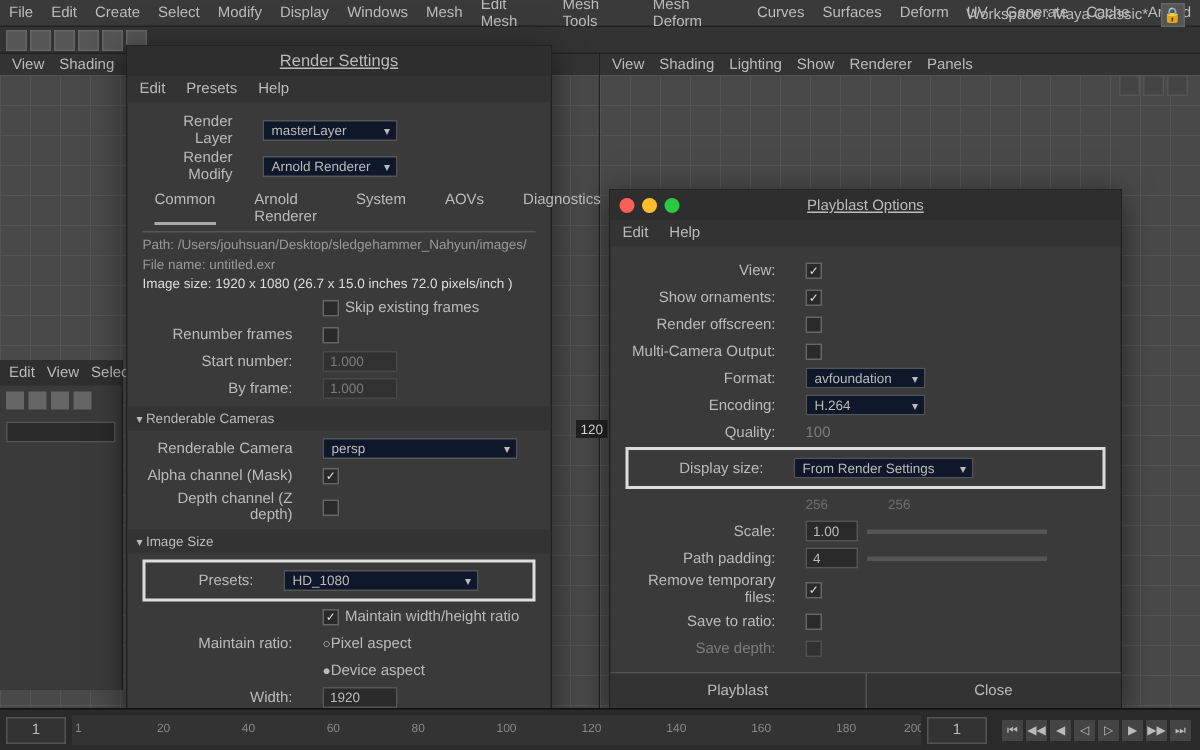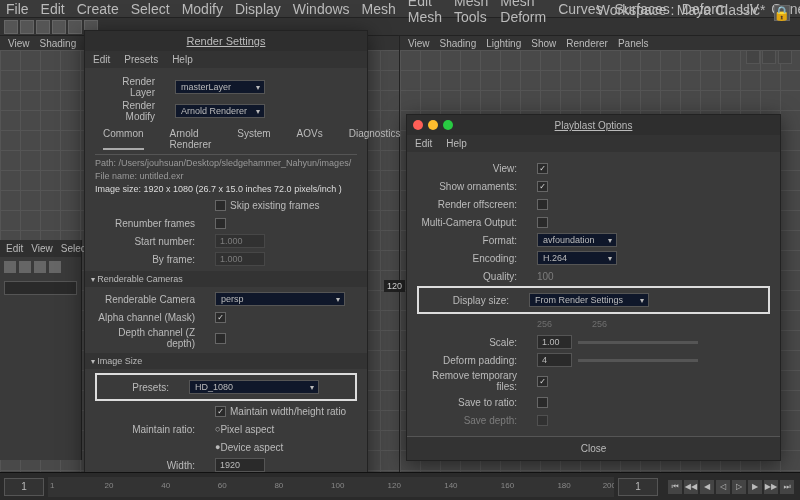--- a/index.html
+++ b/index.html
@@ -1,18 +1,18 @@
 <!DOCTYPE html>
 <html><head>
 <meta charset="utf-8">
 <style>
 * { margin: 0; padding: 0; box-sizing: border-box; font-family: Arial, sans-serif; font-size: 10px; color: #bbb; user-select: none; }
 body { background: #444; width: 800px; height: 500px; position: relative; overflow: hidden; }
 .menubar { background: #3a3a3a; height: 18px; display: flex; align-items: center; padding: 0 6px; gap: 12px; border-bottom: 1px solid #222; }
-.menubar span { cursor: pointer; font-size: 14px; }
+.menubar span { cursor: pointer; font-size: 10px; }
 .workspace { position: absolute; right: 10px; top: 2px; font-size: 9px; }
 .topshelf { background: #333; height: 18px; display: flex; align-items: center; padding: 0 4px; gap: 2px; border-bottom: 1px solid #222; }
 .shelf-icon { width: 14px; height: 14px; background: #555; border: 1px solid #666; }
 .main { position: absolute; top: 36px; left: 0; right: 0; bottom: 28px; background: #505050; }
 .viewport-header { position: absolute; top: 0; left: 0; right: 0; height: 14px; background: #333; display: flex; align-items: center; padding: 0 8px; gap: 10px; font-size: 9px; }
 .grid-bg { position: absolute; top: 14px; left: 0; right: 0; bottom: 0; background: #494949; background-image: linear-gradient(#555 1px, transparent 1px), linear-gradient(90deg, #555 1px, transparent 1px); background-size: 20px 20px; }
 .sidebar-left { position: absolute; left: 0; top: 240px; width: 82px; height: 220px; background: #3a3a3a; border-right: 1px solid #222; }
 .sidebar-left .hdr { background: #2f2f2f; padding: 3px 6px; font-size: 9px; display: flex; gap: 8px; }
 .tool-icons { display: flex; gap: 3px; padding: 4px; }
 .tool-icons div { width: 12px; height: 12px; background: #666; }
@@ -231,21 +231,21 @@
       </div>
     <div class="row">
         <span class="lbl">Resolution:</span>
         <div class="input">72.000</div>
       </div>
 
   </div>
 
 </div>
 
-<div class="dialog" style="left:406px;top:114px;width:375px">
+<div class="dialog" style="left:406px;top:126px;width:342px">
   <div class="dlg-title">
     <div class="traffic">
       <div class="tl-red"></div>
       <div class="tl-yel"></div>
       <div class="tl-grn"></div>
     </div>
     <span>Playblast Options</span>
   </div>
   <div class="dlg-menu">
     <span>Edit</span>
@@ -290,38 +290,39 @@
         <span class="lbl"></span>
         <span style="opacity:.4;font-size:9px">256</span>
         <span style="opacity:.4;font-size:9px;margin-left:40px">256</span>
       </div>
     <div class="row">
         <span class="lbl">Scale:</span>
         <div class="input" style="min-width:35px">1.00</div>
         <div class="slider-track"></div>
       </div>
     <div class="row">
-        <span class="lbl">Deform padding:</span>
+        <span class="lbl">Path padding:</span>
         <div class="input" style="min-width:35px">4</div>
         <div class="slider-track"></div>
       </div>
     <div class="row">
         <span class="lbl">Remove temporary files:</span>
         <span class="chk on"></span>
       </div>
     <div class="row">
         <span class="lbl">Save to ratio:</span>
         <span class="chk"></span>
       </div>
     <div class="row" style="opacity:.5">
         <span class="lbl">Save depth:</span>
         <span class="chk"></span>
       </div>
   </div>
   <div class="btn-row">
+    <div class="btn">Playblast</div>
     <div class="btn">Close</div>
   </div>
 </div>
 
 <div class="timeline">
   <div class="frame-box">1</div>
   <div class="ticks">
     <span style="left:2px">1</span>
     <span style="left:10%">20</span>
     <span style="left:20%">40</span>

